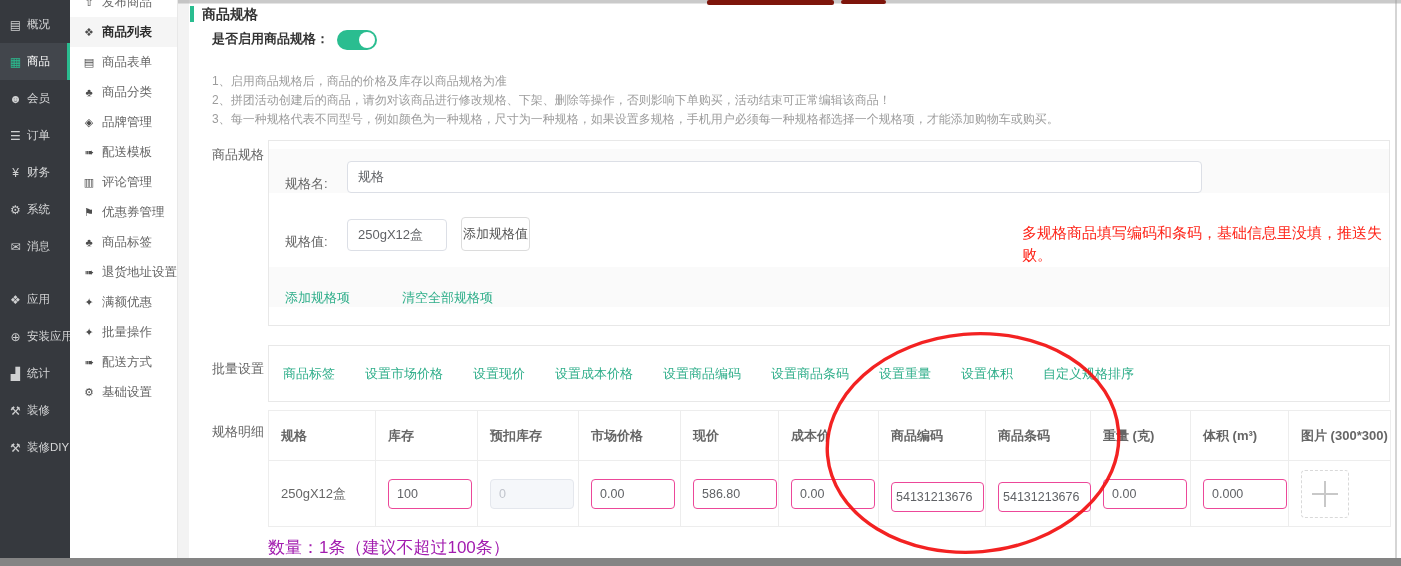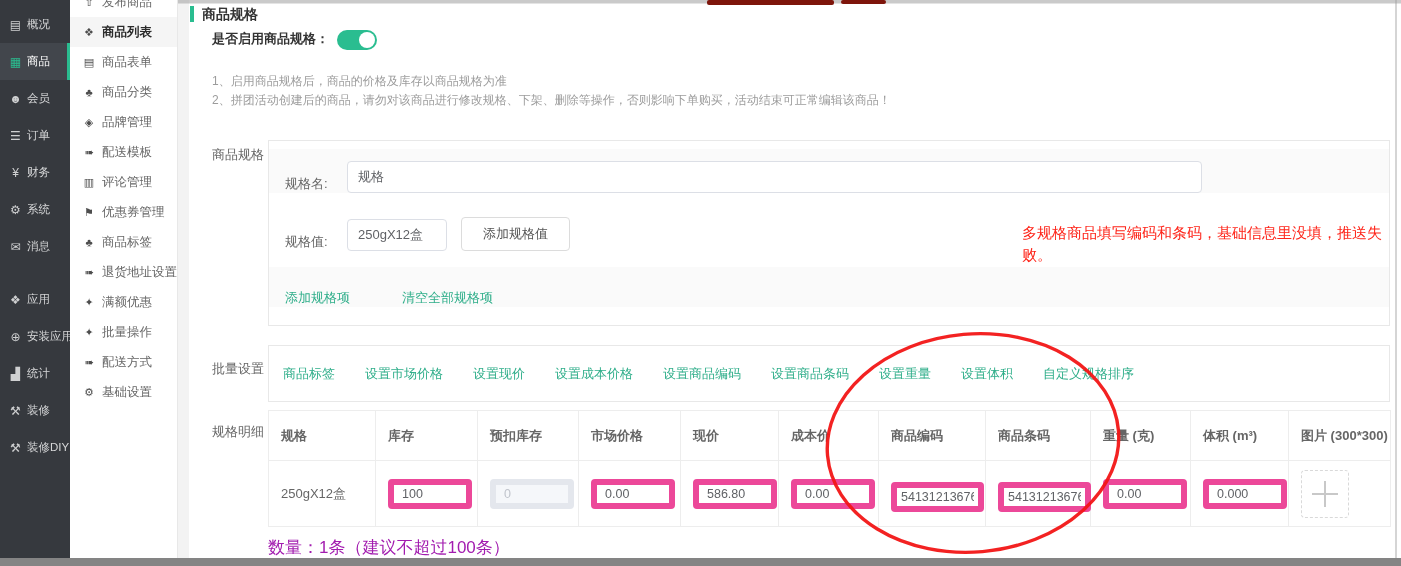--- a/index.html
+++ b/index.html
@@ -50,34 +50,34 @@
   .spec-box{position:absolute;left:268px;top:140px;width:1122px;height:186px;border:1px solid #e8e8e8;background:#fff;box-sizing:border-box;}
   .srow{display:flex;align-items:flex-end;padding:0 16px;box-sizing:border-box;}
   .srow.gray{background:#fafafa;}
   .srow-1{margin-top:8px;height:44px;}
   .srow-2{margin-top:12px;height:46px;}
   .srow-3{margin-top:16px;height:40px;}
   .srow .slabel{width:62px;font-size:13px;color:#666;flex:0 0 62px;}
   .tinput{height:32px;border:1px solid #dcdfe6;border-radius:4px;padding:0 10px;font-size:13px;color:#606266;box-sizing:border-box;outline:none;background:#fff;font-family:inherit;}
   .name-input{width:855px;}
   .value-input{width:100px;}
-  .btn{height:34px;margin-left:14px;padding:0 21px;border:1px solid #dcdcdc;border-radius:4px;background:#fff;font-size:13px;color:#555;cursor:pointer;font-family:inherit;}
+  .btn{height:34px;margin-left:14px;padding:0 1px;border:1px solid #dcdcdc;border-radius:4px;background:#fff;font-size:13px;color:#555;cursor:pointer;font-family:inherit;}
   .glink{color:#2fae8a;font-size:13px;cursor:pointer;text-decoration:none;white-space:nowrap;}
   .srow-3 .glink{margin-right:52px;}
 
   
   .batch-box{position:absolute;left:268px;top:345px;width:1122px;height:57px;border:1px solid #e8e8e8;background:#fff;box-sizing:border-box;display:flex;align-items:center;padding-left:14px;}
   .batch-box .glink{margin-right:30px;}
 
   
   .detail-table{position:absolute;left:268px;top:410px;width:1122px;border-collapse:collapse;table-layout:fixed;}
   .detail-table th,.detail-table td{border:1px solid #ededed;box-sizing:border-box;}
   .detail-table th{height:50px;font-size:13px;color:#666;font-weight:bold;text-align:left;padding-left:12px;background:#fff;}
   .detail-table td{height:66px;padding-left:12px;font-size:13px;color:#666;background:#fff;}
-  .cinput{width:84px;height:30px;border:6px solid #ec4899;border-radius:4px;padding:0 8px;font-size:12.5px;color:#606266;box-sizing:border-box;outline:none;font-family:inherit;background:#fff;}
+  .cinput{width:84px;height:30px;border:1px solid #ec4899;border-radius:4px;padding:0 8px;font-size:12.5px;color:#606266;box-sizing:border-box;outline:none;font-family:inherit;background:#fff;}
   .cinput.wide{width:93px;padding:0 4px;margin-top:6px;}
   .cinput.disabled{background:#f5f7fa;border-color:#e4e7ed;color:#c0c4cc;}
   .upload{width:46px;height:46px;border:1px dashed #d9d9d9;border-radius:4px;position:relative;cursor:pointer;background:#fff;}
   .plus{position:absolute;left:50%;top:50%;width:26px;height:26px;transform:translate(-50%,-50%);}
   .plus::before,.plus::after{content:"";position:absolute;background:#c8c8c8;}
   .plus::before{left:12px;top:0;width:2px;height:26px;}
   .plus::after{left:0;top:12px;width:26px;height:2px;}
 
   .count-text{position:absolute;left:268px;top:536px;font-size:17px;color:#a21caf;}
 
@@ -237,20 +237,21 @@
     <span class="toggle-label">是否启用商品规格：</span>
     <span class="toggle">
         <span class="knob"></span>
       </span>
   </div>
 
   <div class="tips">
 
   <div class="tip">1、启用商品规格后，商品的价格及库存以商品规格为准</div>
       <div class="tip">2、拼团活动创建后的商品，请勿对该商品进行修改规格、下架、删除等操作，否则影响下单购买，活动结束可正常编辑该商品！</div>
+      <div class="tip">3、每一种规格代表不同型号，例如颜色为一种规格，尺寸为一种规格，如果设置多规格，手机用户必须每一种规格都选择一个规格项，才能添加购物车或购买。</div>
     </div>
 
   <div class="field-label lbl-spec">商品规格</div>
   <div class="spec-box">
     <div class="srow srow-1 gray">
       <span class="slabel">规格名:</span>
       <input class="tinput name-input" type="text" value="规格" style="">
     </div>
     <div class="srow srow-2">
       <span class="slabel">规格值:</span>

